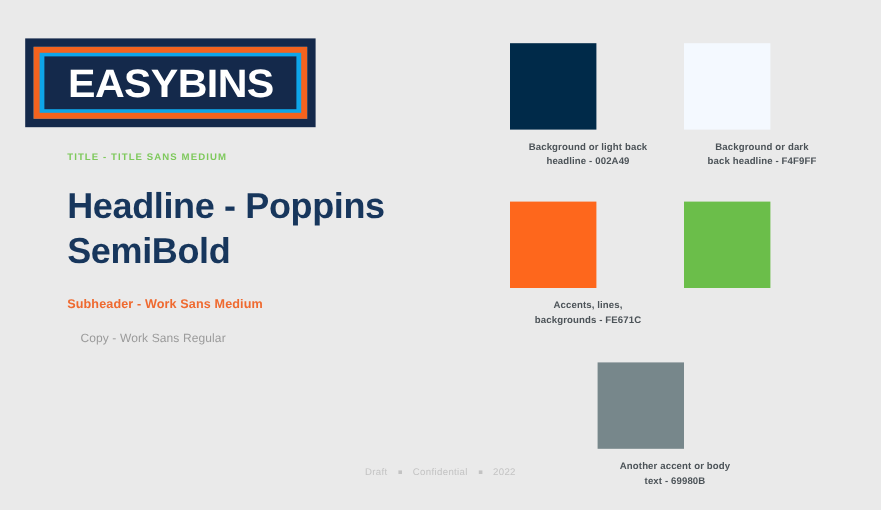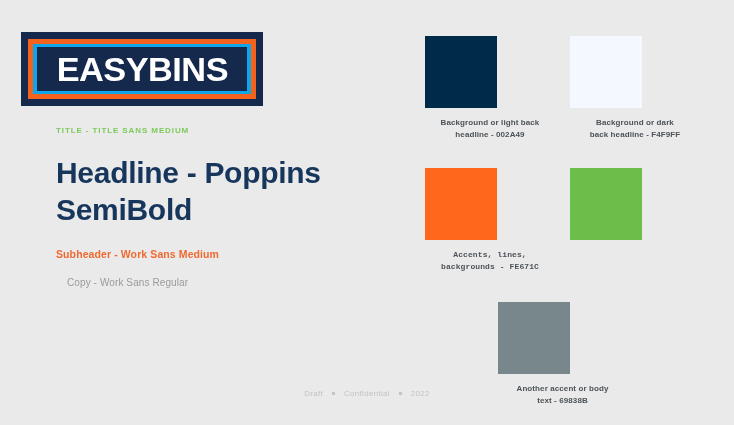--- a/index.html
+++ b/index.html
@@ -135,21 +135,21 @@
   .swatch-caption {
     margin-top: 9px;
     color: #4c5358;
     font-size: 8px;
     font-weight: bold;
     line-height: 1.45;
     text-align: center;
     letter-spacing: 0.1px;
     width: 130px;
   }
-  #row-2 { margin-top: 28px; font-family: Liberation Mono, monospace; }
+  #row-2 { margin-top: 28px; }
   #row-3 { margin-top: 30px; justify-content: center; }
 
   
   #footer {
     position: absolute;
     left: 0;
     right: 0;
     top: 389px;
     display: flex;
     align-items: center;
@@ -219,21 +219,21 @@
       <div class="swatch-cell">
         <div class="swatch-chip" style="background-color: rgb(107, 190, 74);"></div>
       </div>
     </div>
 
     <div class="swatch-row" id="row-3">
       <div class="swatch-cell">
         <div class="swatch-chip" style="background-color: rgb(119, 135, 139);"></div>
         <div class="swatch-caption">
           <span>Another accent or body</span><br>
-          <span>text - 69838B</span>
+          <span>text - 69980B</span>
         </div>
       </div>
     </div>
 
   </div>
 
   <div id="footer">
     <span>Draft</span>
     <span class="footer-sep"></span>
     <span>Confidential</span>

